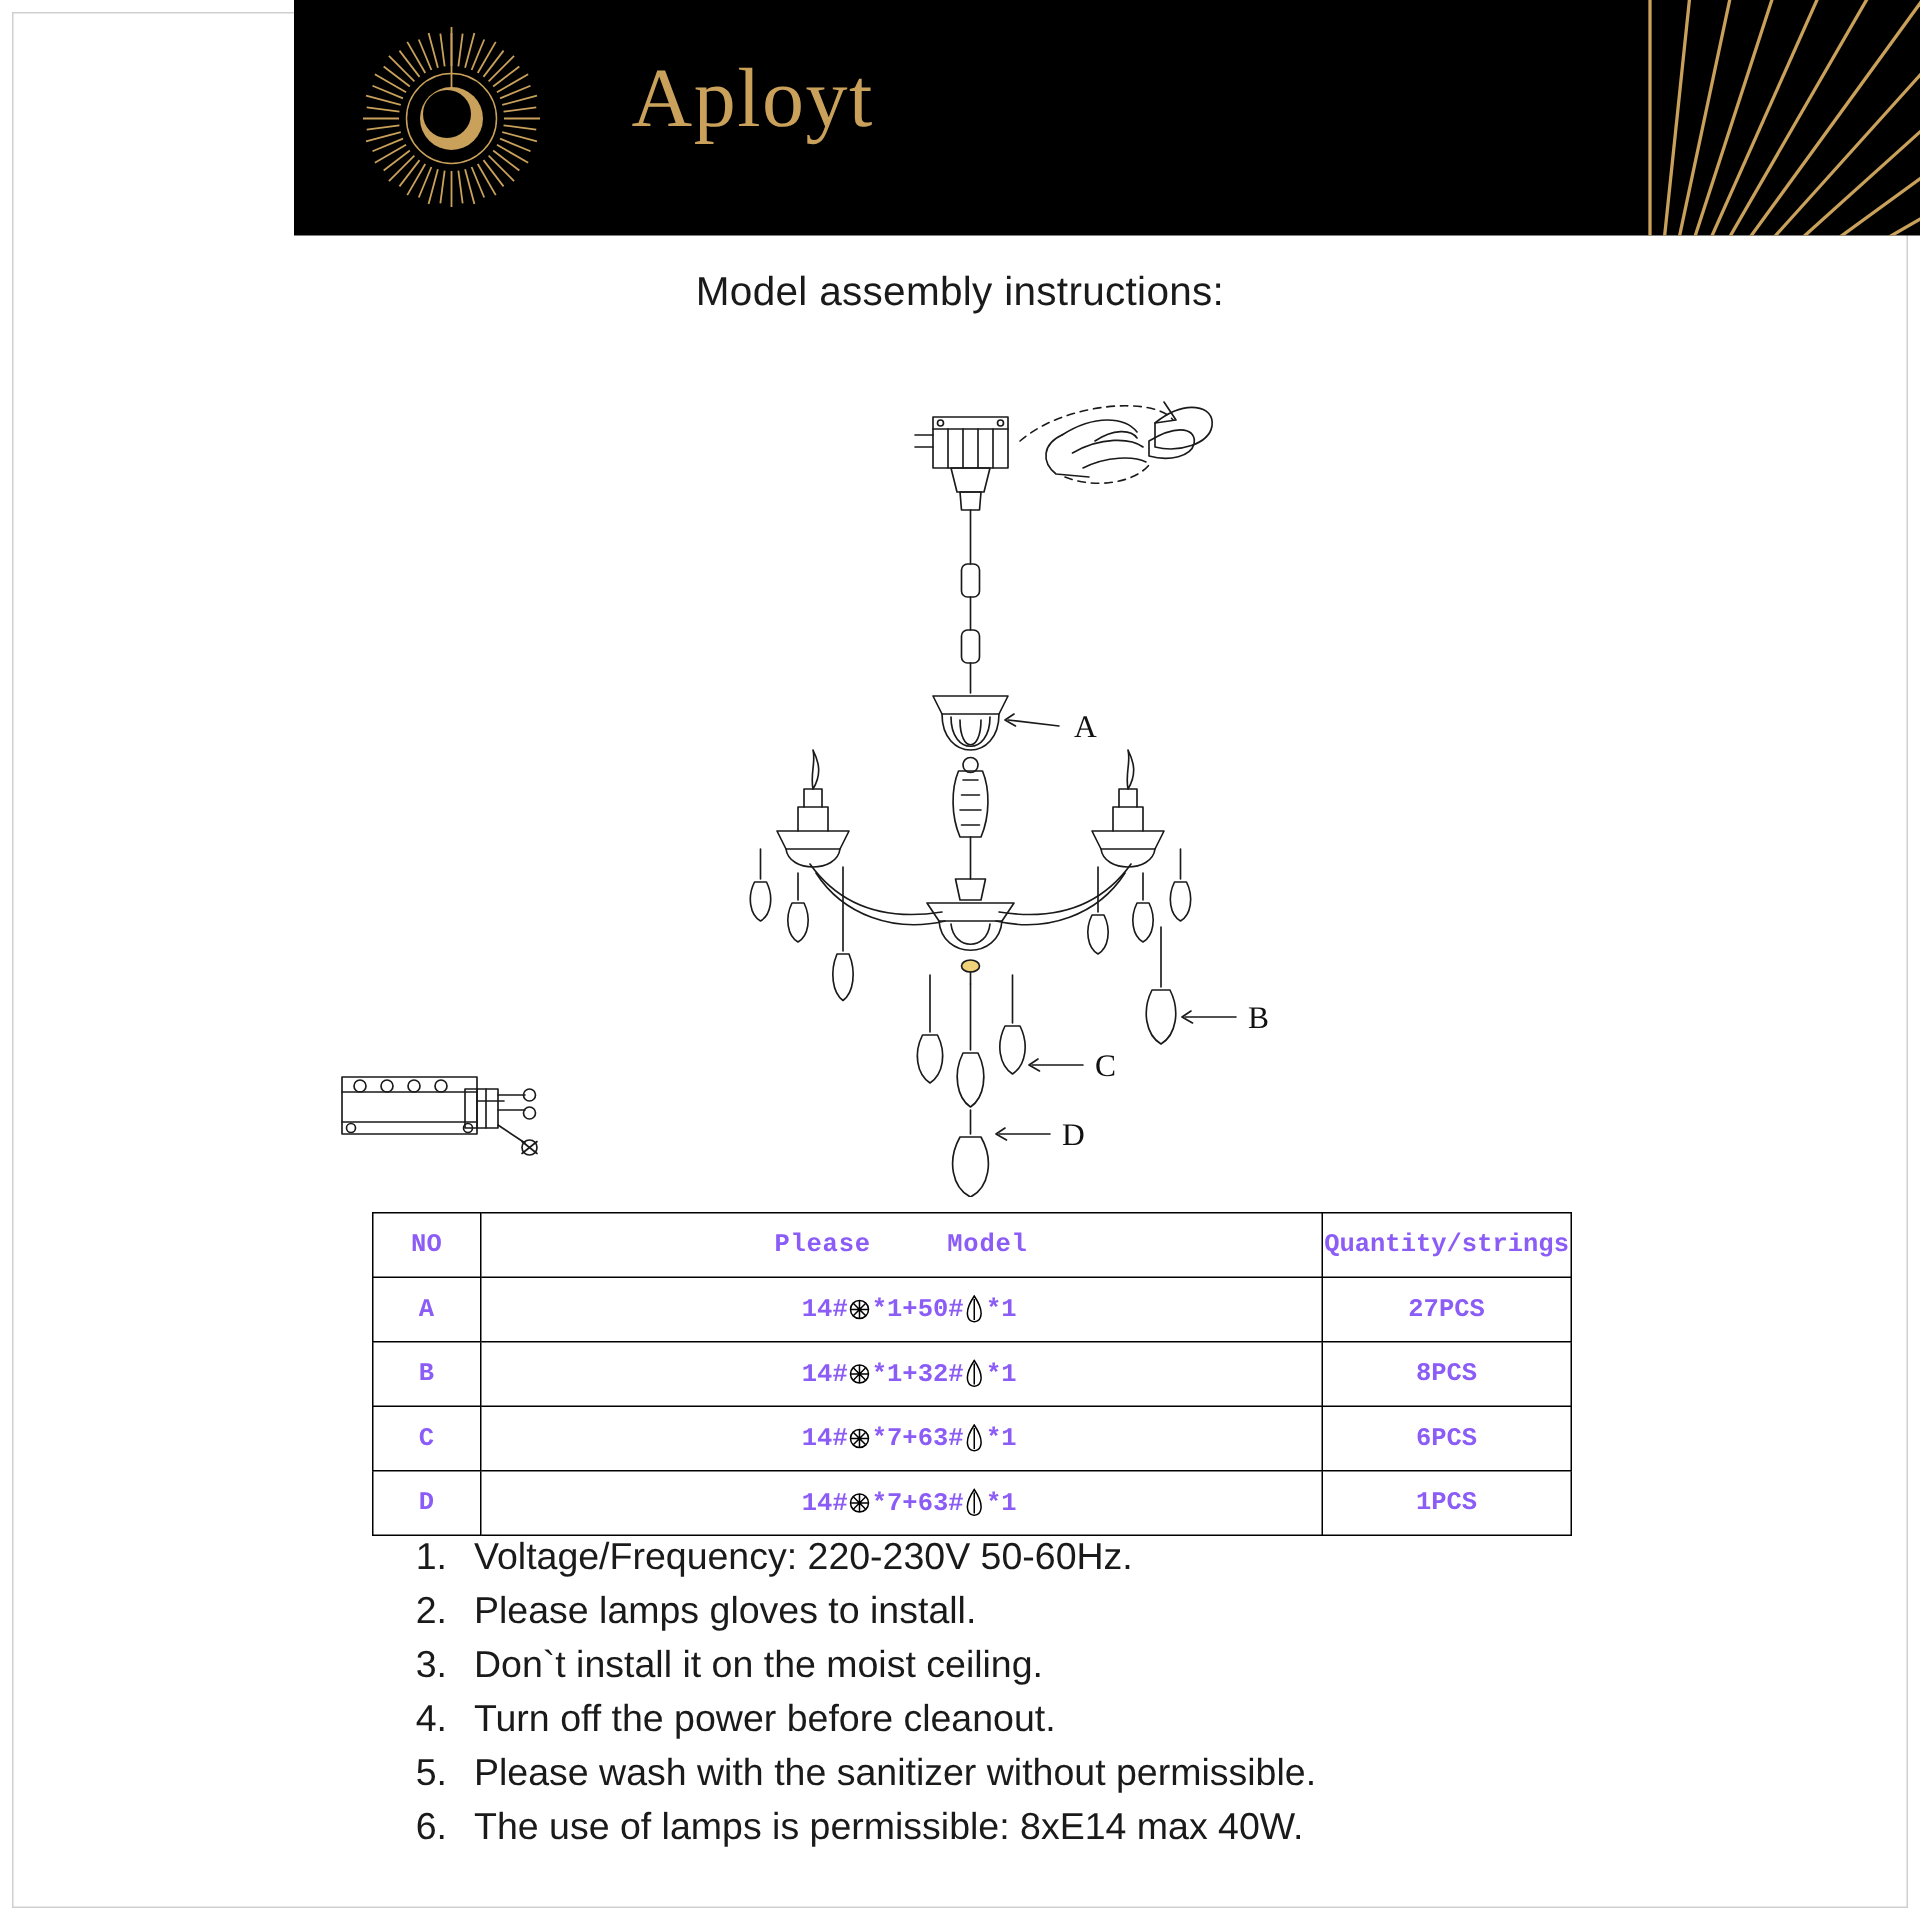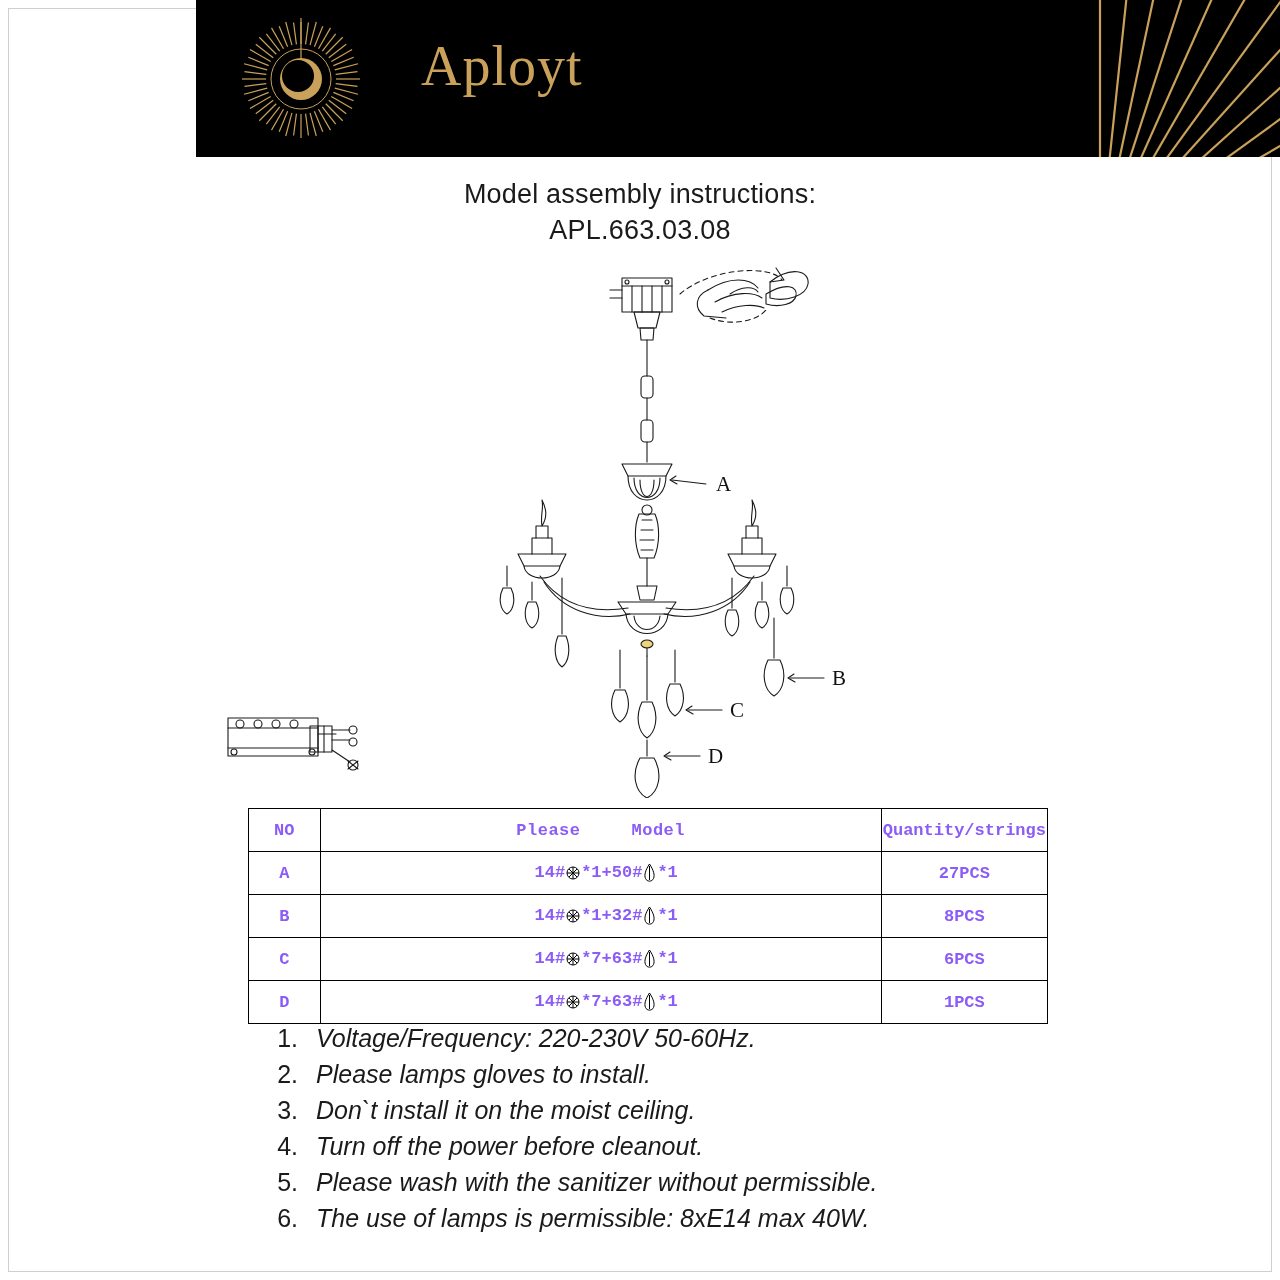--- a/index.html
+++ b/index.html
@@ -140,21 +140,21 @@
     font-size: 25px;
     line-height: 36px;
     color: #1a1a1a;
   }
   .note-num {
     width: 48px;
     flex: 0 0 48px;
     text-align: right;
     padding-right: 18px;
   }
-  .note-text { flex: 1 1 auto; font-style: italic; }
+  .note-text { flex: 1 1 auto; }
 </style>
 </head>
 <body>
 
 <div class="page-border"></div>
 
 <div class="header">
   <svg class="header-logo-mark" viewBox="0 0 130 130">
     <g stroke="#c9a15a" stroke-width="1.2">
 
@@ -362,21 +362,20 @@
         </g>
       <g transform="rotate(84 210 420)">
           <line x1="210" y1="420" x2="210" y2="158"></line>
         </g>
     </g>
   </svg>
 </div>
 
 <div class="title-block">
   <div class="title-line">Model assembly instructions:</div>
-  <div class="title-line">APL.663.03.08</div>
 </div>
 
 <div class="diagram">
   <svg width="870" height="540" viewBox="0 0 870 540">
     <g stroke="#1a1a1a" fill="none" stroke-width="1.1" stroke-linecap="round" stroke-linejoin="round">
 
       <rect x="412" y="20" width="50" height="34"></rect>
       <line x1="412" y1="28" x2="462" y2="28"></line>
       <line x1="422" y1="28" x2="422" y2="54"></line>
       <line x1="432" y1="28" x2="432" y2="54"></line>

